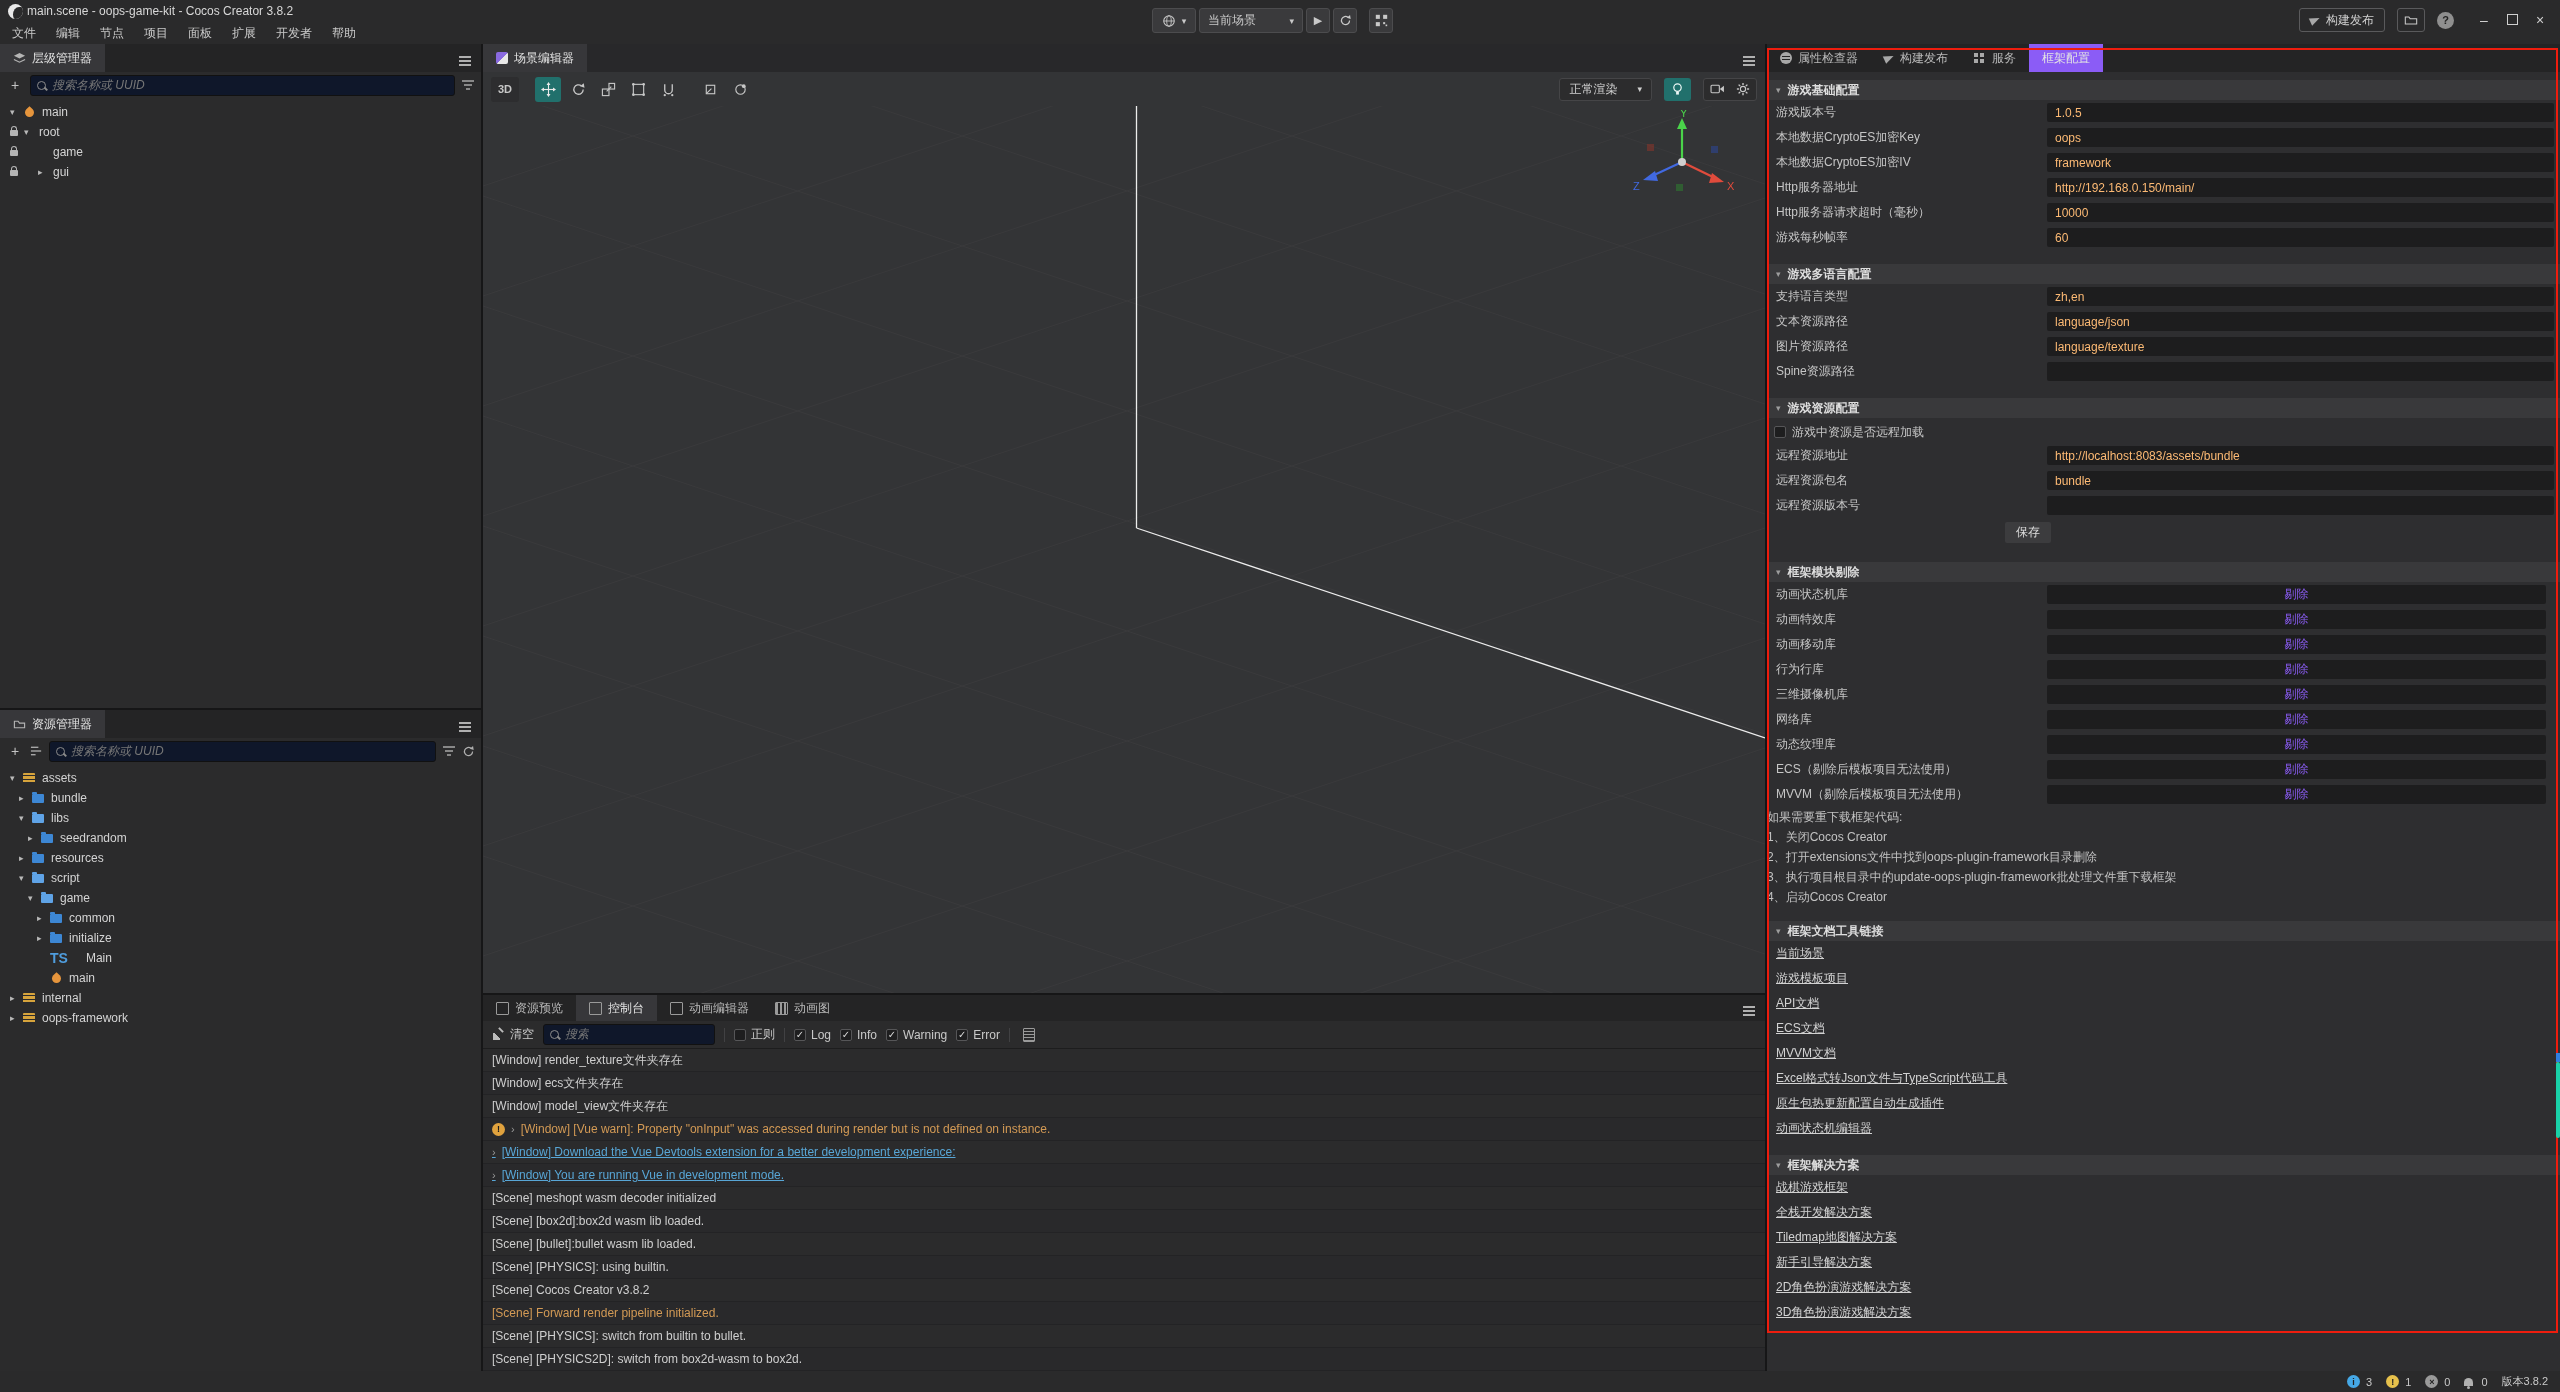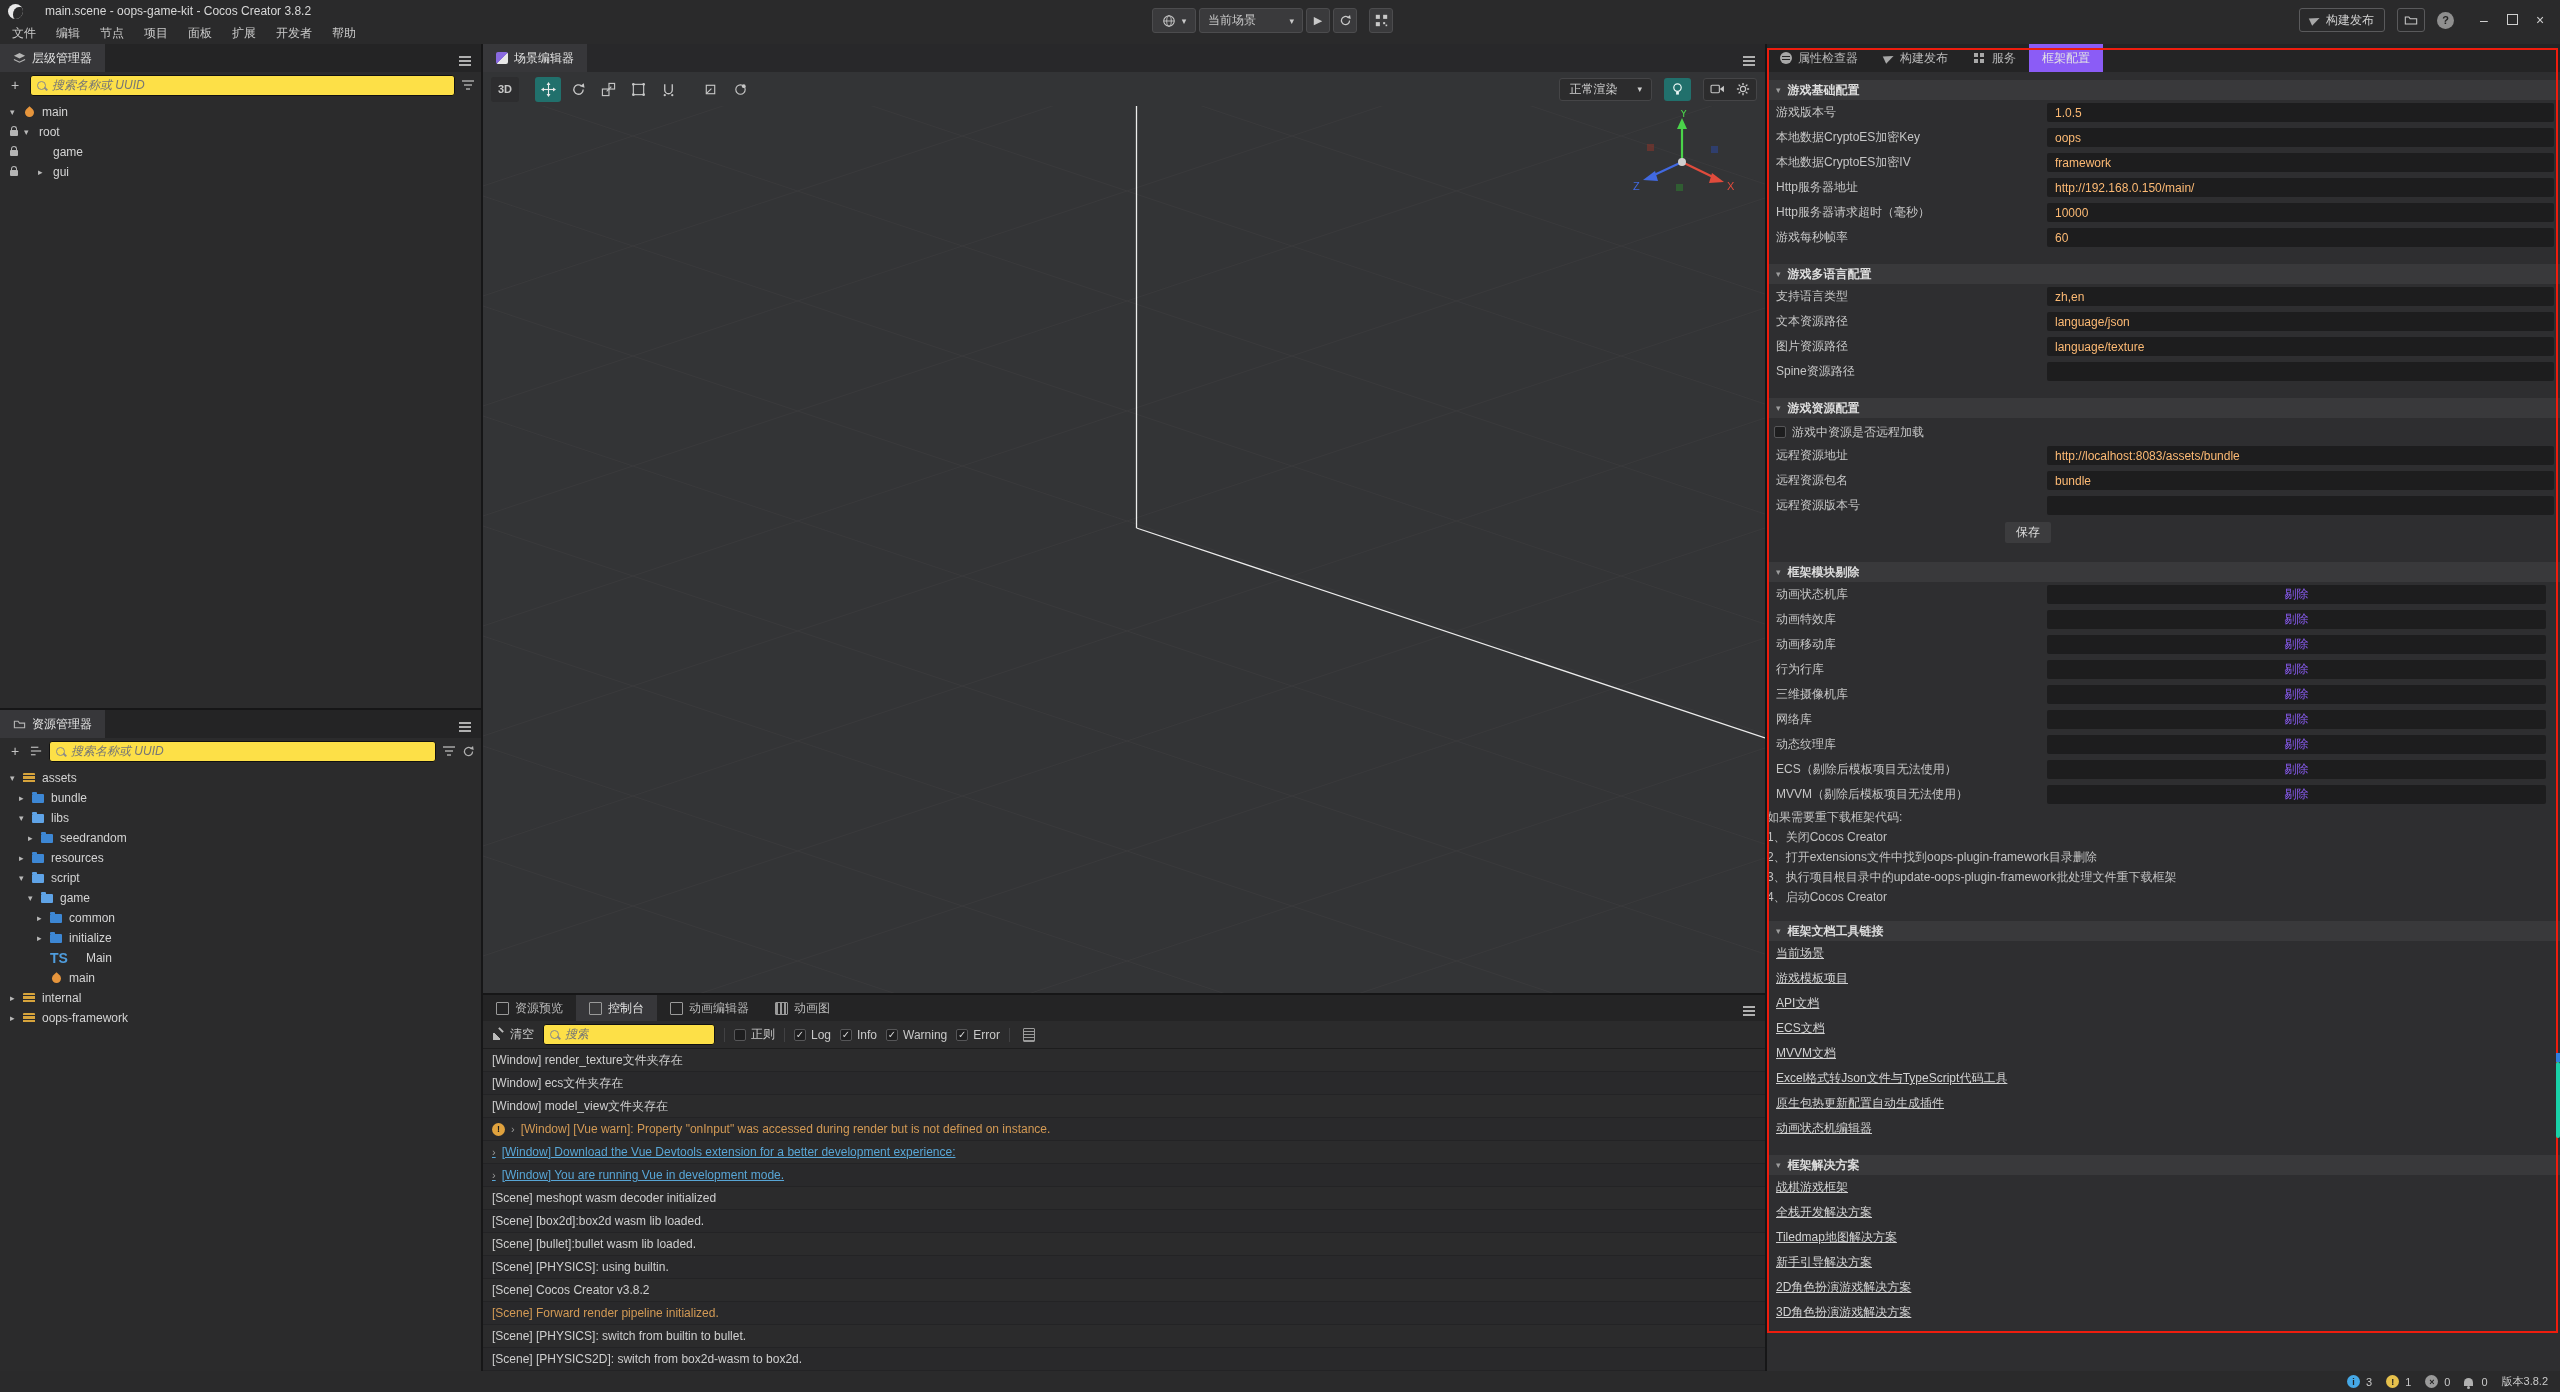--- a/index.html
+++ b/index.html
@@ -1,21 +1,21 @@
 <!DOCTYPE html>
 <html><head>
 <meta charset="utf-8">
 <style>
   html,body{margin:0;padding:0;background:#101010}
   .app{position:relative;width:2560px;height:1392px;background:#161617;font-family:"Liberation Sans",sans-serif;font-size:12px;color:#ccc;overflow:hidden}
   .panel{position:absolute;background:#2b2b2c;overflow:hidden}
 
   
   .titlebar{position:absolute;left:0;top:0;width:2560px;height:44px;background:#2a2a2b;z-index:20}
-  .title-row{height:22px;display:flex;align-items:center;padding-left:8px;gap:22px;color:#d8d8d8}
+  .title-row{height:22px;display:flex;align-items:center;padding-left:8px;gap:4px;color:#d8d8d8}
   .logo{width:15px;height:15px;border-radius:50%;background:#e9e9e9;position:relative;overflow:hidden;flex:none}
   .logo::after{content:"";position:absolute;left:5px;top:3px;width:11px;height:14px;background:#2a2a2b;border-radius:60% 0 50% 50%}
   .menu-row{height:22px;display:flex;align-items:center;padding-left:2px}
   .menu-item{padding:0 10px;color:#c9c9c9}
   .center-controls{position:absolute;left:1152px;top:8px;display:flex;gap:3px;align-items:center}
   .tb-btn{background:#3a3a3c;border:1px solid #4c4c4e;border-radius:3px;height:25px;display:flex;align-items:center;justify-content:center;color:#c9c9c9;gap:6px;box-sizing:border-box}
   .tb-globe{width:44px}.tb-select{width:104px;justify-content:space-between;padding:0 8px}
   .tb-play{width:24px;font-size:11px}.tb-reload{width:24px}.tb-qr{width:24px;margin-left:9px}
   .right-controls{position:absolute;right:8px;top:8px;display:flex;align-items:center;gap:12px}
   .build-btn{height:24px;border:1px solid #5a5a5c;border-radius:3px;display:flex;align-items:center;gap:6px;padding:0 10px;color:#cfcfcf;box-sizing:border-box}
@@ -26,21 +26,21 @@
 
   
   .tabbar{height:28px;background:#242425;display:flex;align-items:stretch;position:relative;flex:none}
   .tab{display:flex;align-items:center;gap:6px;padding:0 13px;color:#b9b9b9;white-space:nowrap}
   .tab.active{background:#37373a;color:#e3e3e3}
   .bar-menu{margin-left:auto;align-self:center;margin-right:10px}
   .ic-menu{width:12px;height:2px;background:#b0b0b0;box-shadow:0 4px 0 #b0b0b0,0 -4px 0 #b0b0b0;display:inline-block}
 
   
   .toolrow{height:26px;display:flex;align-items:center;padding:0 6px;gap:6px;flex:none}
-  .searchbox{flex:1;height:19px;background:#fde047;border:1px solid #111;border-radius:3px;display:flex;align-items:center;padding:0 6px;gap:6px;min-width:0}
+  .searchbox{flex:1;height:19px;background:#0f172a;border:1px solid #111;border-radius:3px;display:flex;align-items:center;padding:0 6px;gap:6px;min-width:0}
   .placeholder{color:#767676;font-style:italic;overflow:hidden;white-space:nowrap}
   .ic-search{width:7px;height:7px;border:1.5px solid #8a8a8a;border-radius:50%;position:relative;flex:none}
   .ic-search::after{content:"";position:absolute;left:6px;top:6px;width:4px;height:1.5px;background:#8a8a8a;transform:rotate(45deg)}
   .mini-btn{color:#c3c3c3;width:18px;text-align:center;font-size:14px;flex:none}
 
   
   .tree{padding-top:4px}
   .tree-row{height:20px;display:flex;align-items:center;position:relative;color:#d4d4d4}
   .tw-arrow{width:13px;color:#b9b9b9;font-size:9px;flex:none}
   .tw-label{margin-left:2px;white-space:nowrap}

